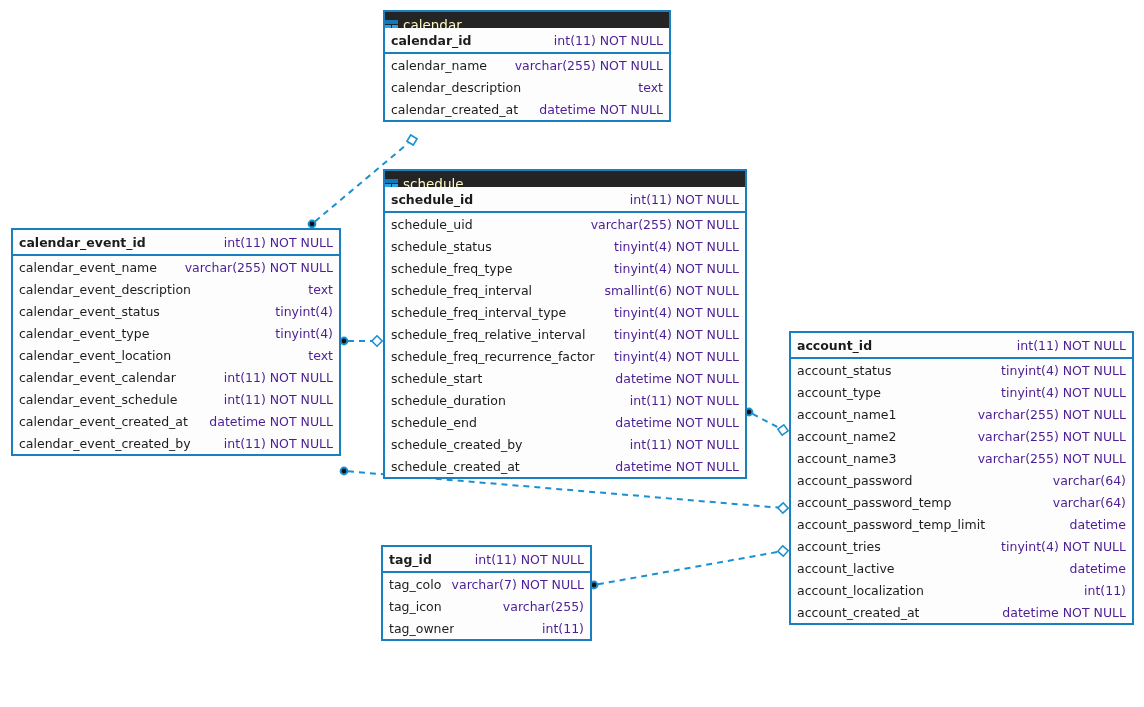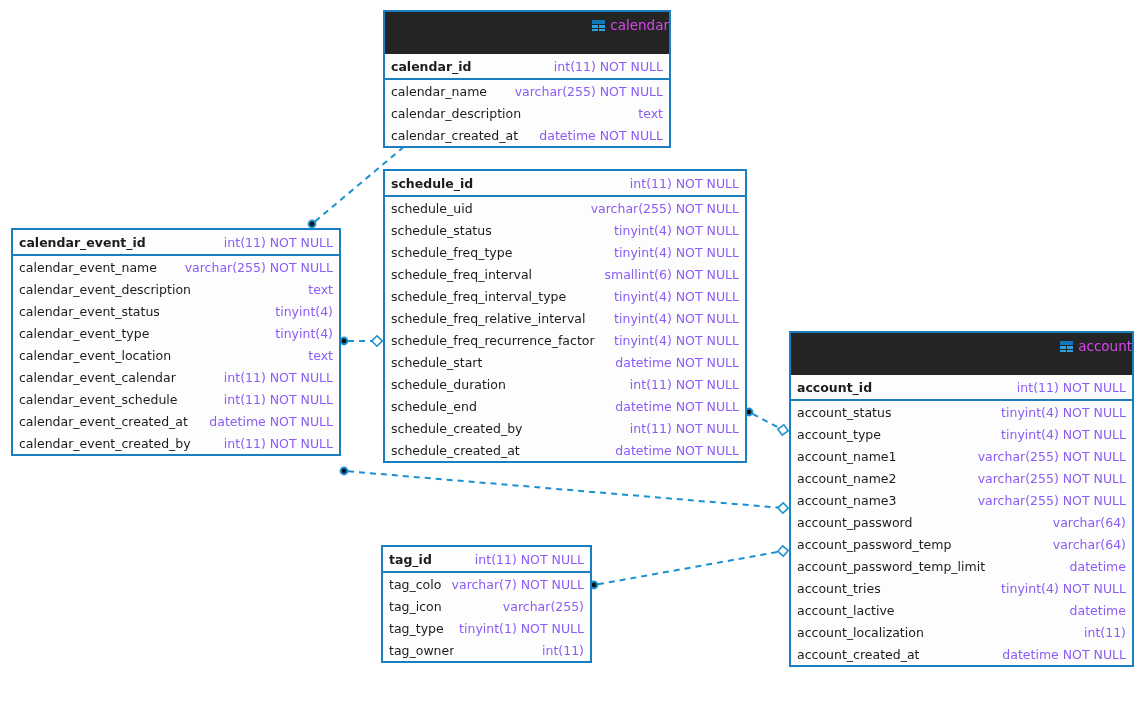--- a/index.html
+++ b/index.html
@@ -29,24 +29,24 @@
   }
   .entity {
     position: absolute;
     box-sizing: border-box;
     border: 2px solid #1a7fc1;
     background: #fdfdfd;
     box-shadow: 0 0 0 0 rgba(0,0,0,0);
   }
   .entity-header {
     background: #242424;
-    color: #d946ef;
-    height: 42px;
+    color: #fef9c3;
+    height: 16px;
     line-height: 26px;
-    text-align: right;
+    text-align: left;
     font-size: 13.5px;
     white-space: nowrap;
     overflow: hidden;
   }
   .tbl-icon {
     display: inline-block;
     width: 13px;
     height: 11px;
     vertical-align: -1px;
     margin-right: 5px;
@@ -74,21 +74,21 @@
     height: 22px;
     padding: 0 6px;
     font-size: 12.5px;
     color: #1c1c1c;
     white-space: nowrap;
     box-sizing: border-box;
   }
   .row.pk .col-name { font-weight: bold; }
   .row.pk { height: 24px; }
   .col-name { overflow: hidden; text-overflow: clip; }
-  .col-type { color: #8b5cf6; padding-left: 10px; }
+  .col-type { color: #4c1d95; padding-left: 10px; }
 </style>
 </head>
 <body>
 
 <div id="canvas">
   <svg id="links" viewBox="0 0 1144 707">
       <g>
         <line x1="315.06281945915845" y1="221.4272316543069" x2="408.17147567605195" y2="143.21596043211636" stroke="#1a8fd1" stroke-width="2" stroke-dasharray="6 5"></line>
         <circle cx="312" cy="224" r="3.4" fill="#141414" stroke="#1a8fd1" stroke-width="2"></circle>
         <polygon points="412,134.8 417.2,140 412,145.2 406.8,140" fill="#ffffff" stroke="#1a8fd1" stroke-width="1.6" transform="rotate(-14.010590745161393 412 140)"></polygon>
@@ -131,20 +131,21 @@
           <span class="col-name">calendar_description</span>
           <span class="col-type">text</span>
         </div>
         <div class="row">
           <span class="col-name">calendar_created_at</span>
           <span class="col-type">datetime NOT NULL</span>
         </div>
       </div>
     </div>
     <div class="entity" style="left: 383px; top: 169px; width: 364px;">
+      <div class="entity-header"><span class="tbl-icon"><i class="r0"></i><i class="c1"></i><i class="c2"></i><i class="c3"></i><i class="c4"></i></span><span>schedule</span></div>
       <div class="pk-row">
         <div class="row pk">
           <span class="col-name">schedule_id</span>
           <span class="col-type">int(11) NOT NULL</span>
         </div>
       </div>
       <div class="rows">
         <div class="row">
           <span class="col-name">schedule_uid</span>
           <span class="col-type">varchar(255) NOT NULL</span>
@@ -235,21 +236,20 @@
           <span class="col-name">calendar_event_created_at</span>
           <span class="col-type">datetime NOT NULL</span>
         </div>
         <div class="row">
           <span class="col-name">calendar_event_created_by</span>
           <span class="col-type">int(11) NOT NULL</span>
         </div>
       </div>
     </div>
     <div class="entity" style="left: 789px; top: 331px; width: 345px;">
-      <div class="entity-header"><span class="tbl-icon"><i class="r0"></i><i class="c1"></i><i class="c2"></i><i class="c3"></i><i class="c4"></i></span><span>account</span></div>
       <div class="pk-row">
         <div class="row pk">
           <span class="col-name">account_id</span>
           <span class="col-type">int(11) NOT NULL</span>
         </div>
       </div>
       <div class="rows">
         <div class="row">
           <span class="col-name">account_status</span>
           <span class="col-type">tinyint(4) NOT NULL</span>
@@ -308,24 +308,20 @@
         </div>
       </div>
       <div class="rows">
         <div class="row">
           <span class="col-name">tag_color</span>
           <span class="col-type">varchar(7) NOT NULL</span>
         </div>
         <div class="row">
           <span class="col-name">tag_icon</span>
           <span class="col-type">varchar(255)</span>
-        </div>
-        <div class="row">
-          <span class="col-name">tag_type</span>
-          <span class="col-type">tinyint(1) NOT NULL</span>
         </div>
         <div class="row">
           <span class="col-name">tag_owner</span>
           <span class="col-type">int(11)</span>
         </div>
       </div>
     </div>
   </div>
 
 </body></html>

